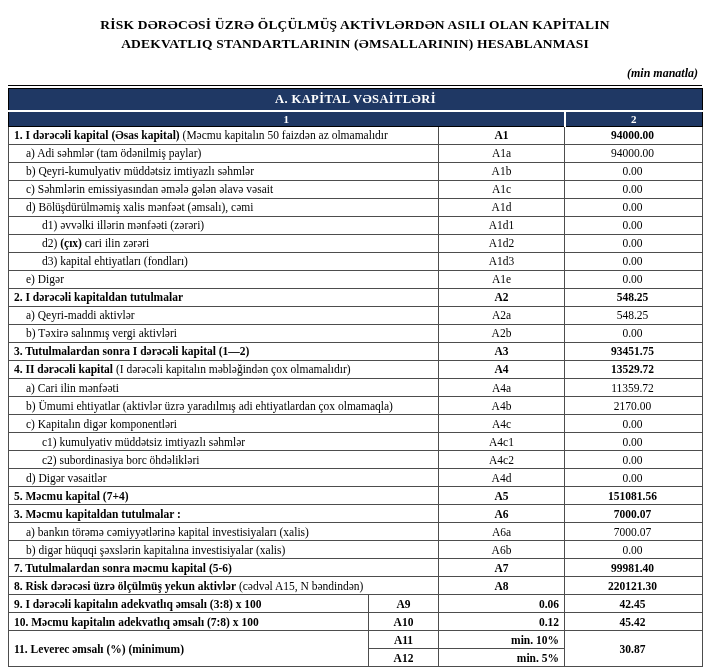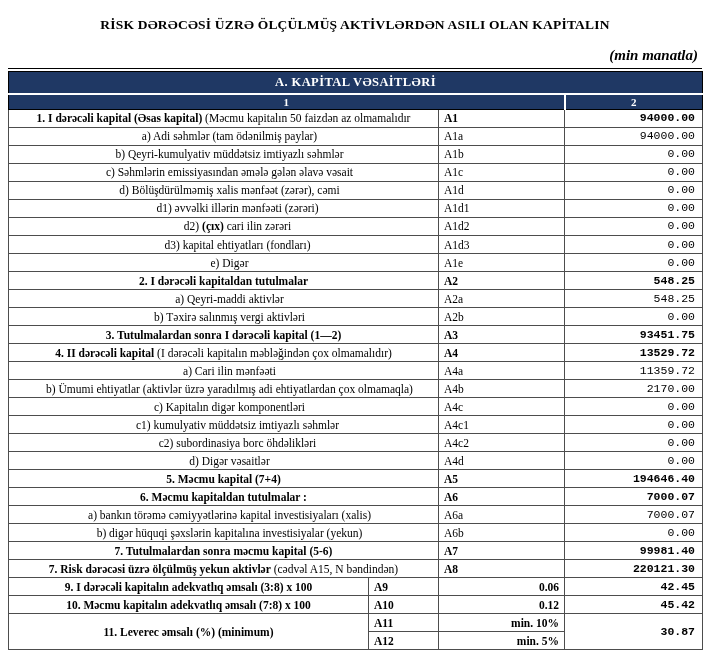--- a/index.html
+++ b/index.html
@@ -16,21 +16,21 @@
     font-weight: bold;
     font-size: 13.5px;
     line-height: 1.4;
     letter-spacing: 0.2px;
     margin-top: 4px;
   }
   .unit-note {
     text-align: right;
     font-style: italic;
     font-weight: bold;
-    font-size: 15px;
+    font-size: 12px;
     margin: 12px 4px 4px 0;
   }
   .top-rule {
     border-top: 1.5px solid #000;
     margin-bottom: 2px;
   }
   table.capital {
     width: 694px;
     border-collapse: collapse;
     border: 1px solid #eab308;
@@ -58,35 +58,36 @@
   }
   th.col-head.first { border-right: 2.5px solid #fff; }
   td {
     border: 1px solid #4d4d4d;
     font-size: 11.5px;
     line-height: 1.22;
     padding: 1.5px 5px;
     vertical-align: middle;
     overflow: hidden;
   }
-  td.c-label { text-align: center; }
+  td.c-label { text-align: left; }
   td.ind1 { padding-left: 17px; }
   td.ind2 { padding-left: 33px; }
-  td.c-code { text-align: left; margin-left: 16px; }
+  td.c-code { text-align: center; margin-left: 16px; }
   td.c-mid  { text-align: right; }
-  td.c-value { text-align: right; padding-right: 7px; font-family: Liberation Mono, monospace; }
+  td.c-value { text-align: center; padding-right: 7px; }
   .b { font-weight: bold; }
 </style>
 </head>
 <body>
 
 <div class="page">
 
   <div class="doc-title">
     <span>RİSK DƏRƏCƏSİ ÜZRƏ ÖLÇÜLMÜŞ AKTİVLƏRDƏN ASILI OLAN KAPİTALIN</span><br>
+    <span>ADEKVATLIQ STANDARTLARININ (ƏMSALLARININ) HESABLANMASI</span>
   </div>
 
   <div class="unit-note">(min manatla)</div>
 
   <div class="top-rule"></div>
 
   <table class="capital">
     <colgroup>
       <col style="width:360px">
       <col style="width:70px">
@@ -117,21 +118,21 @@
           <td class="c-label ind1" colspan="2"><span>b) Qeyri-kumulyativ müddətsiz imtiyazlı səhmlər</span></td>
           <td class="c-code">A1b</td>
           <td class="c-value">0.00</td>
         </tr>
         <tr>
           <td class="c-label ind1" colspan="2"><span>c) Səhmlərin emissiyasından əmələ gələn əlavə vəsait</span></td>
           <td class="c-code">A1c</td>
           <td class="c-value">0.00</td>
         </tr>
         <tr>
-          <td class="c-label ind1" colspan="2"><span>d) Bölüşdürülməmiş xalis mənfəət (zərər), cəmi</span></td>
+          <td class="c-label ind1" colspan="2"><span>d) Bölüşdürülməmiş xalis mənfəət (əmsalı), cəmi</span></td>
           <td class="c-code">A1d</td>
           <td class="c-value">0.00</td>
         </tr>
         <tr>
           <td class="c-label ind2" colspan="2"><span>d1) əvvəlki illərin mənfəəti (zərəri)</span></td>
           <td class="c-code">A1d1</td>
           <td class="c-value">0.00</td>
         </tr>
         <tr>
           <td class="c-label ind2" colspan="2"><span>d2) </span><span class="b">(çıx)</span><span> cari ilin zərəri</span></td>
@@ -199,44 +200,44 @@
           <td class="c-value">0.00</td>
         </tr>
         <tr>
           <td class="c-label ind1" colspan="2"><span>d) Digər vəsaitlər</span></td>
           <td class="c-code">A4d</td>
           <td class="c-value">0.00</td>
         </tr>
         <tr>
           <td class="c-label" colspan="2"><span class="b">5. Məcmu kapital (7+4)</span></td>
           <td class="c-code b">A5</td>
-          <td class="c-value b">194646.40</td>
-        </tr>
-        <tr>
-          <td class="c-label" colspan="2"><span class="b">6. Məcmu kapitaldan tutulmalar :</span></td>
+          <td class="c-value b">151081.56</td>
+        </tr>
+        <tr>
+          <td class="c-label" colspan="2"><span class="b">3. Məcmu kapitaldan tutulmalar :</span></td>
           <td class="c-code b">A6</td>
           <td class="c-value b">7000.07</td>
         </tr>
         <tr>
           <td class="c-label ind1" colspan="2"><span>a) bankın törəmə cəmiyyətlərinə kapital investisiyaları (xalis)</span></td>
           <td class="c-code">A6a</td>
           <td class="c-value">7000.07</td>
         </tr>
         <tr>
-          <td class="c-label ind1" colspan="2"><span>b) digər hüquqi şəxslərin kapitalına investisiyalar (yekun)</span></td>
+          <td class="c-label ind1" colspan="2"><span>b) digər hüquqi şəxslərin kapitalına investisiyalar (xalis)</span></td>
           <td class="c-code">A6b</td>
           <td class="c-value">0.00</td>
         </tr>
         <tr>
           <td class="c-label" colspan="2"><span class="b">7. Tutulmalardan sonra məcmu kapital (5-6)</span></td>
           <td class="c-code b">A7</td>
           <td class="c-value b">99981.40</td>
         </tr>
         <tr>
-          <td class="c-label" colspan="2"><span class="b">7. Risk dərəcəsi üzrə ölçülmüş yekun aktivlər</span><span> (cədvəl A15, N bəndindən)</span></td>
+          <td class="c-label" colspan="2"><span class="b">8. Risk dərəcəsi üzrə ölçülmüş yekun aktivlər</span><span> (cədvəl A15, N bəndindən)</span></td>
           <td class="c-code b">A8</td>
           <td class="c-value b">220121.30</td>
         </tr>
         <tr>
           <td class="c-label" colspan="1"><span class="b">9. I dərəcəli kapitalın adekvatlıq əmsalı (3:8) x 100</span></td>
           <td class="c-code b">A9</td>
           <td class="c-mid b">0.06</td>
           <td class="c-value b">42.45</td>
         </tr>
         <tr>

